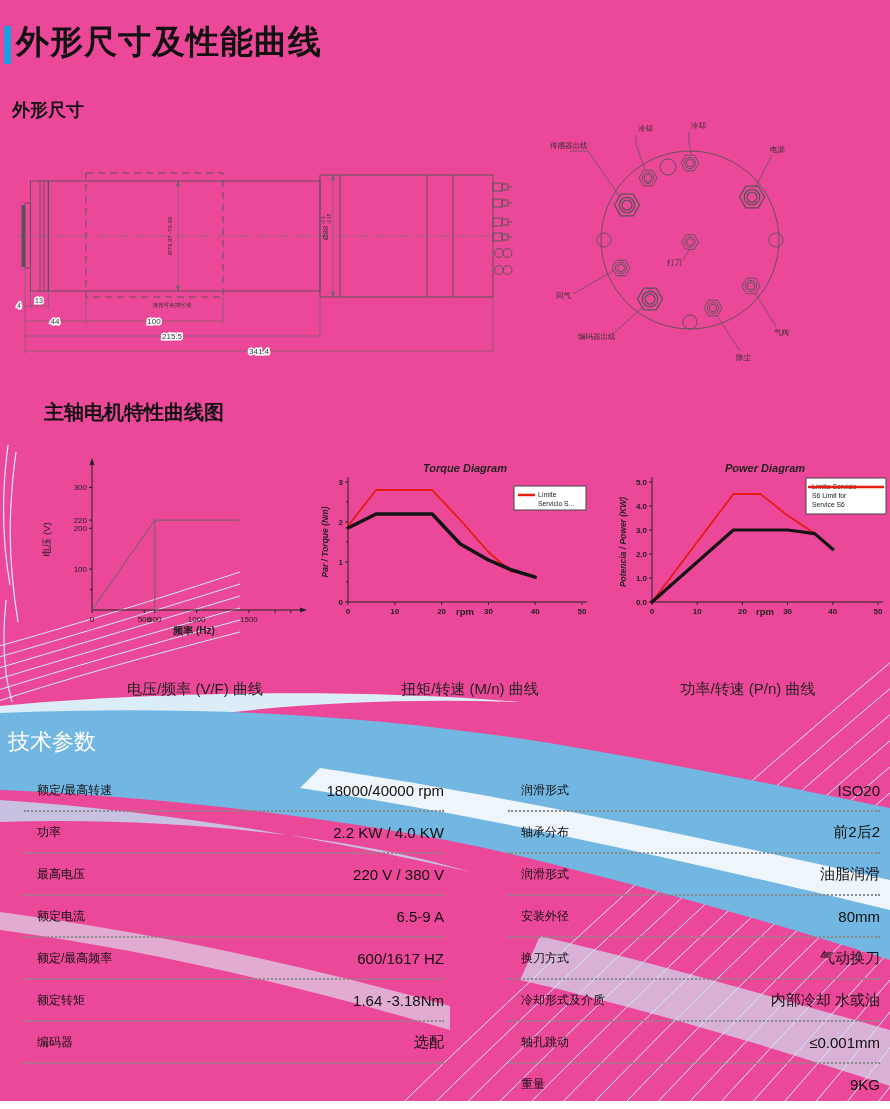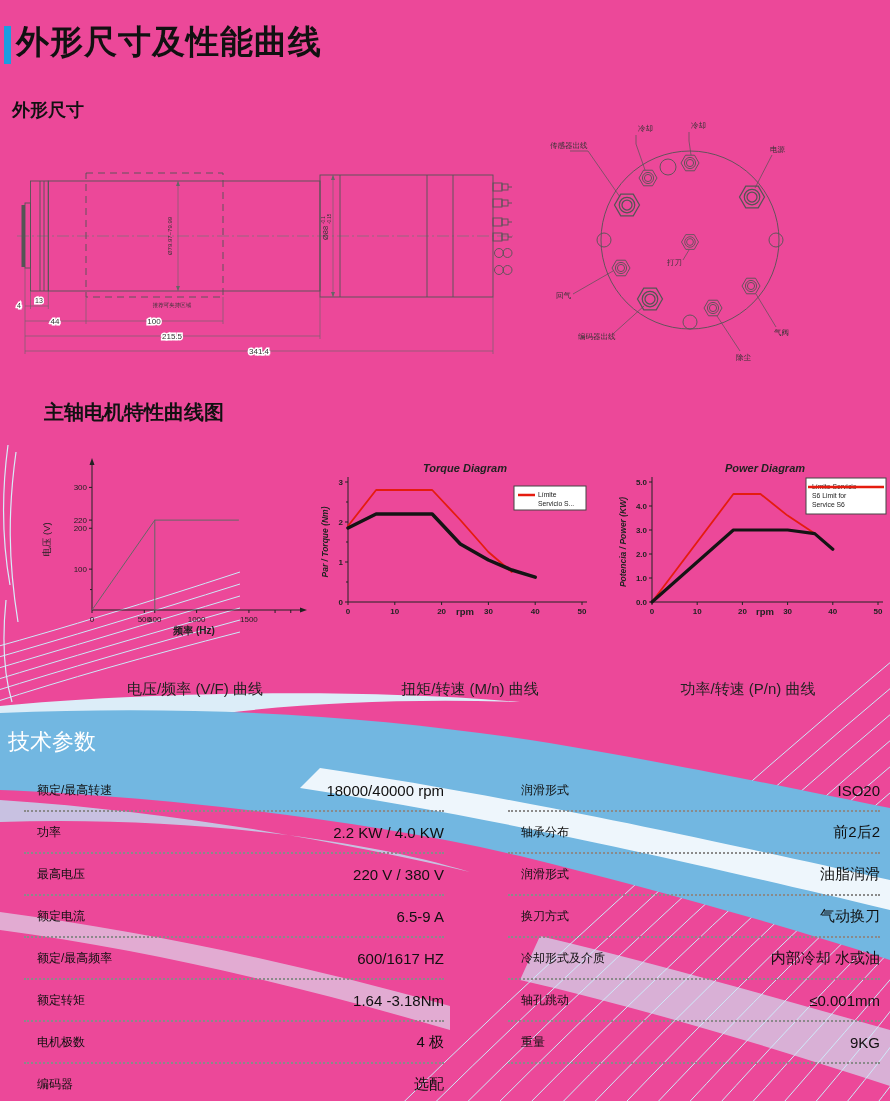--- a/index.html
+++ b/index.html
@@ -323,42 +323,42 @@
       </div>
       <div class="param-row">
         <span class="p-label">额定/最高频率</span>
         <span class="p-value">600/1617 HZ</span>
       </div>
       <div class="param-row">
         <span class="p-label">额定转矩</span>
         <span class="p-value">1.64 -3.18Nm</span>
       </div>
       <div class="param-row">
-        <span class="p-label">电机极数</span>
-        <span class="p-value">4 极</span>
-      </div>
-      <div class="param-row">
         <span class="p-label">编码器</span>
         <span class="p-value">选配</span>
       </div>
     </div>
   <div class="layer param-col col-right">
       <div class="param-row">
         <span class="p-label">润滑形式</span>
         <span class="p-value">ISO20</span>
       </div>
       <div class="param-row">
         <span class="p-label">轴承分布</span>
         <span class="p-value">前2后2</span>
       </div>
       <div class="param-row">
         <span class="p-label">润滑形式</span>
         <span class="p-value">油脂润滑</span>
       </div>
       <div class="param-row">
+        <span class="p-label">安装外径</span>
+        <span class="p-value">80mm</span>
+      </div>
+      <div class="param-row">
         <span class="p-label">换刀方式</span>
         <span class="p-value">气动换刀</span>
       </div>
       <div class="param-row">
         <span class="p-label">冷却形式及介质</span>
         <span class="p-value">内部冷却  水或油</span>
       </div>
       <div class="param-row">
         <span class="p-label">轴孔跳动</span>
         <span class="p-value">≤0.001mm</span>

